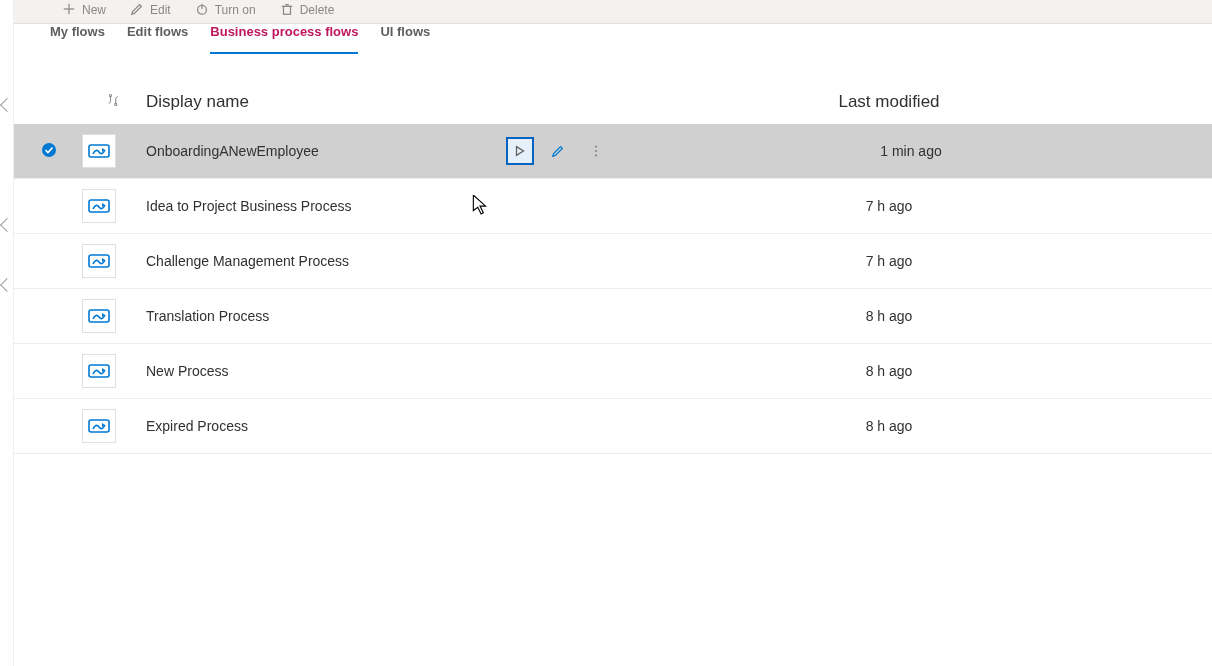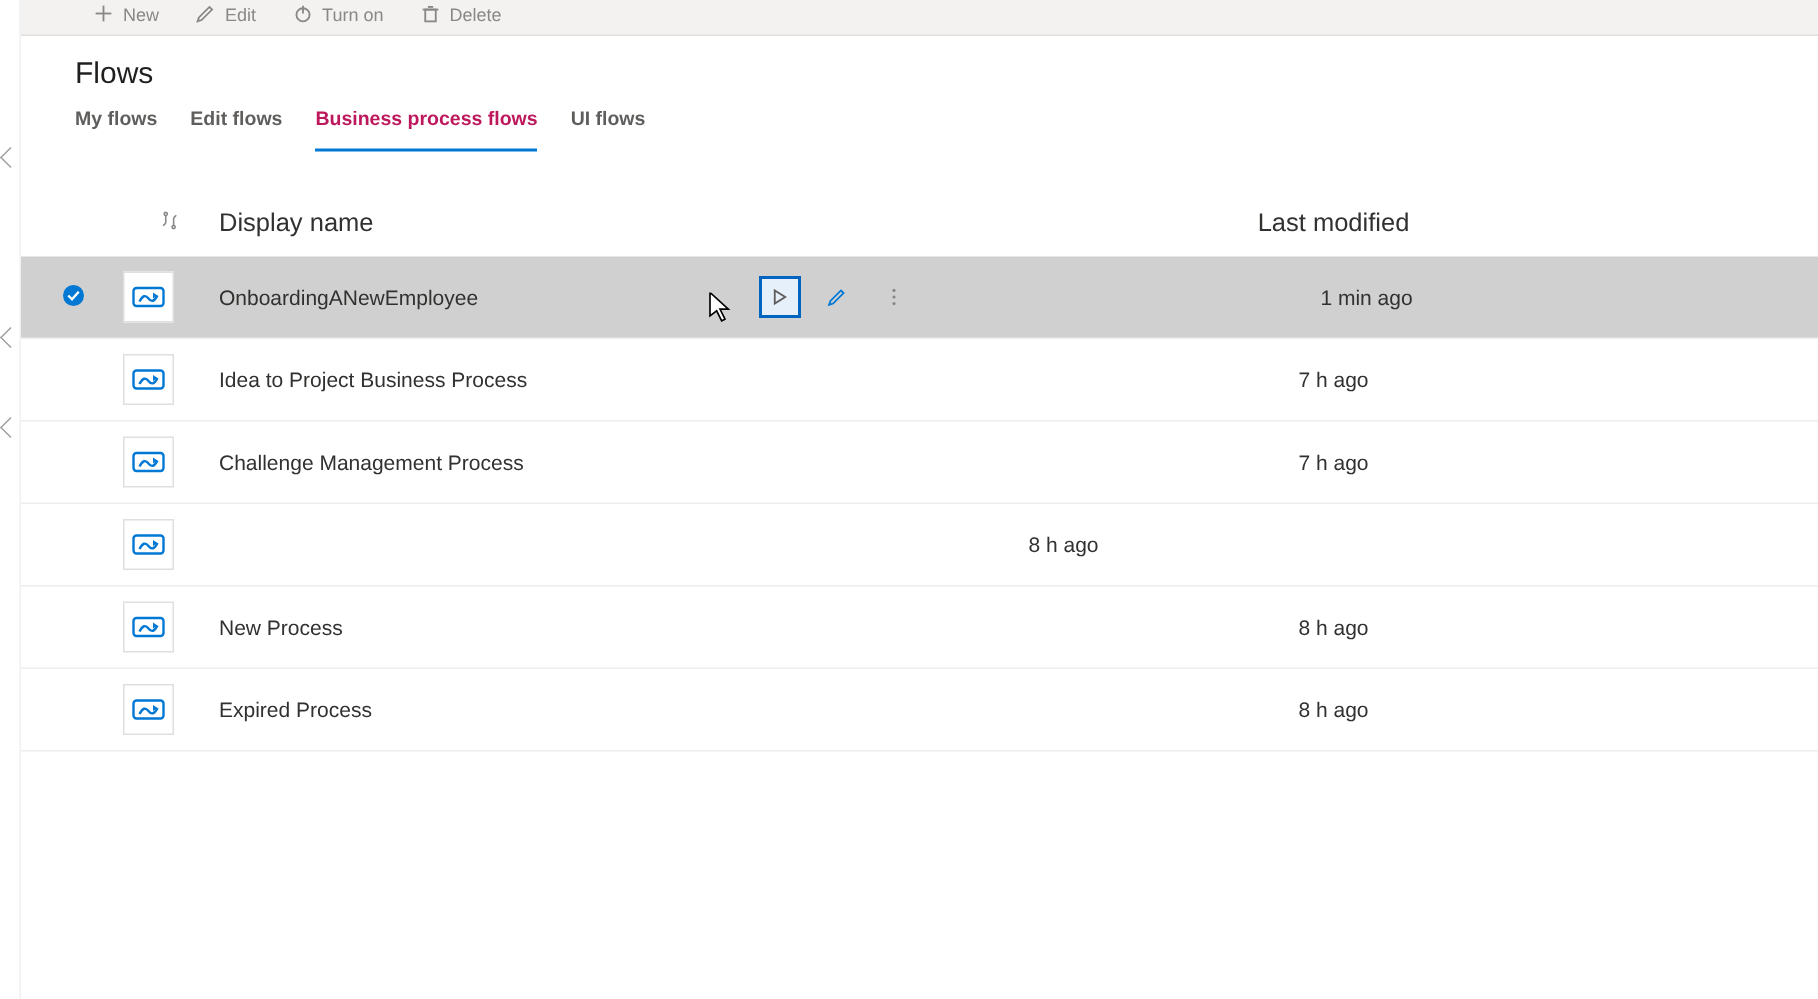--- a/index.html
+++ b/index.html
@@ -176,21 +176,20 @@
           <line x1="2" y1="5" x2="14" y2="5"></line>
         <line x1="6" y1="3" x2="10" y2="3"></line>
       </svg>
     </span>
     <span>Delete</span>
   </div>
 </div>
 
 <div class="main">
 
-  <div class="page-title">Flows</div>
 
   <div class="tabs">
     <div class="tab">My flows</div>
     <div class="tab">Edit flows</div>
     <div class="tab active">Business process flows</div>
     <div class="tab">UI flows</div>
   </div>
 
   <div class="table-head">
     <div class="col-check"></div>
@@ -269,20 +268,21 @@
       </div>
       <div class="row">
         <div class="col-check check"></div>
         <div class="col-icon">
           <div class="flow-iconbox">
             <svg viewBox="0 0 22 18">
               <use href="#flow-ico"></use>
             </svg>
           </div>
         </div>
+        <div class="col-name">Translation Process</div>
         <div class="col-actions"></div>
         <div class="col-last">8 h ago</div>
       </div>
       <div class="row">
         <div class="col-check check"></div>
         <div class="col-icon">
           <div class="flow-iconbox">
             <svg viewBox="0 0 22 18">
               <use href="#flow-ico"></use>
             </svg>

